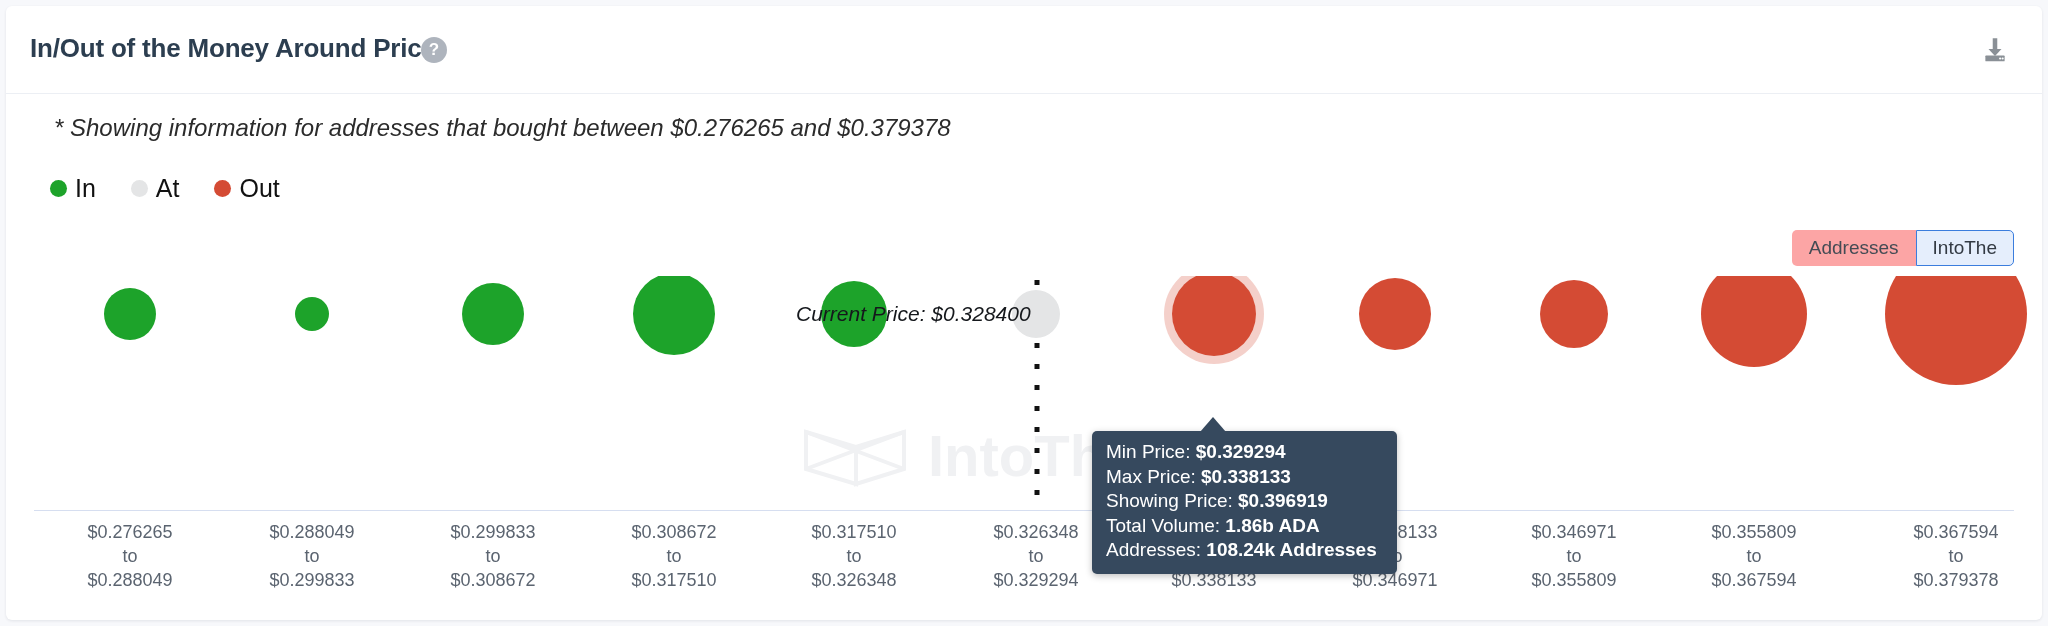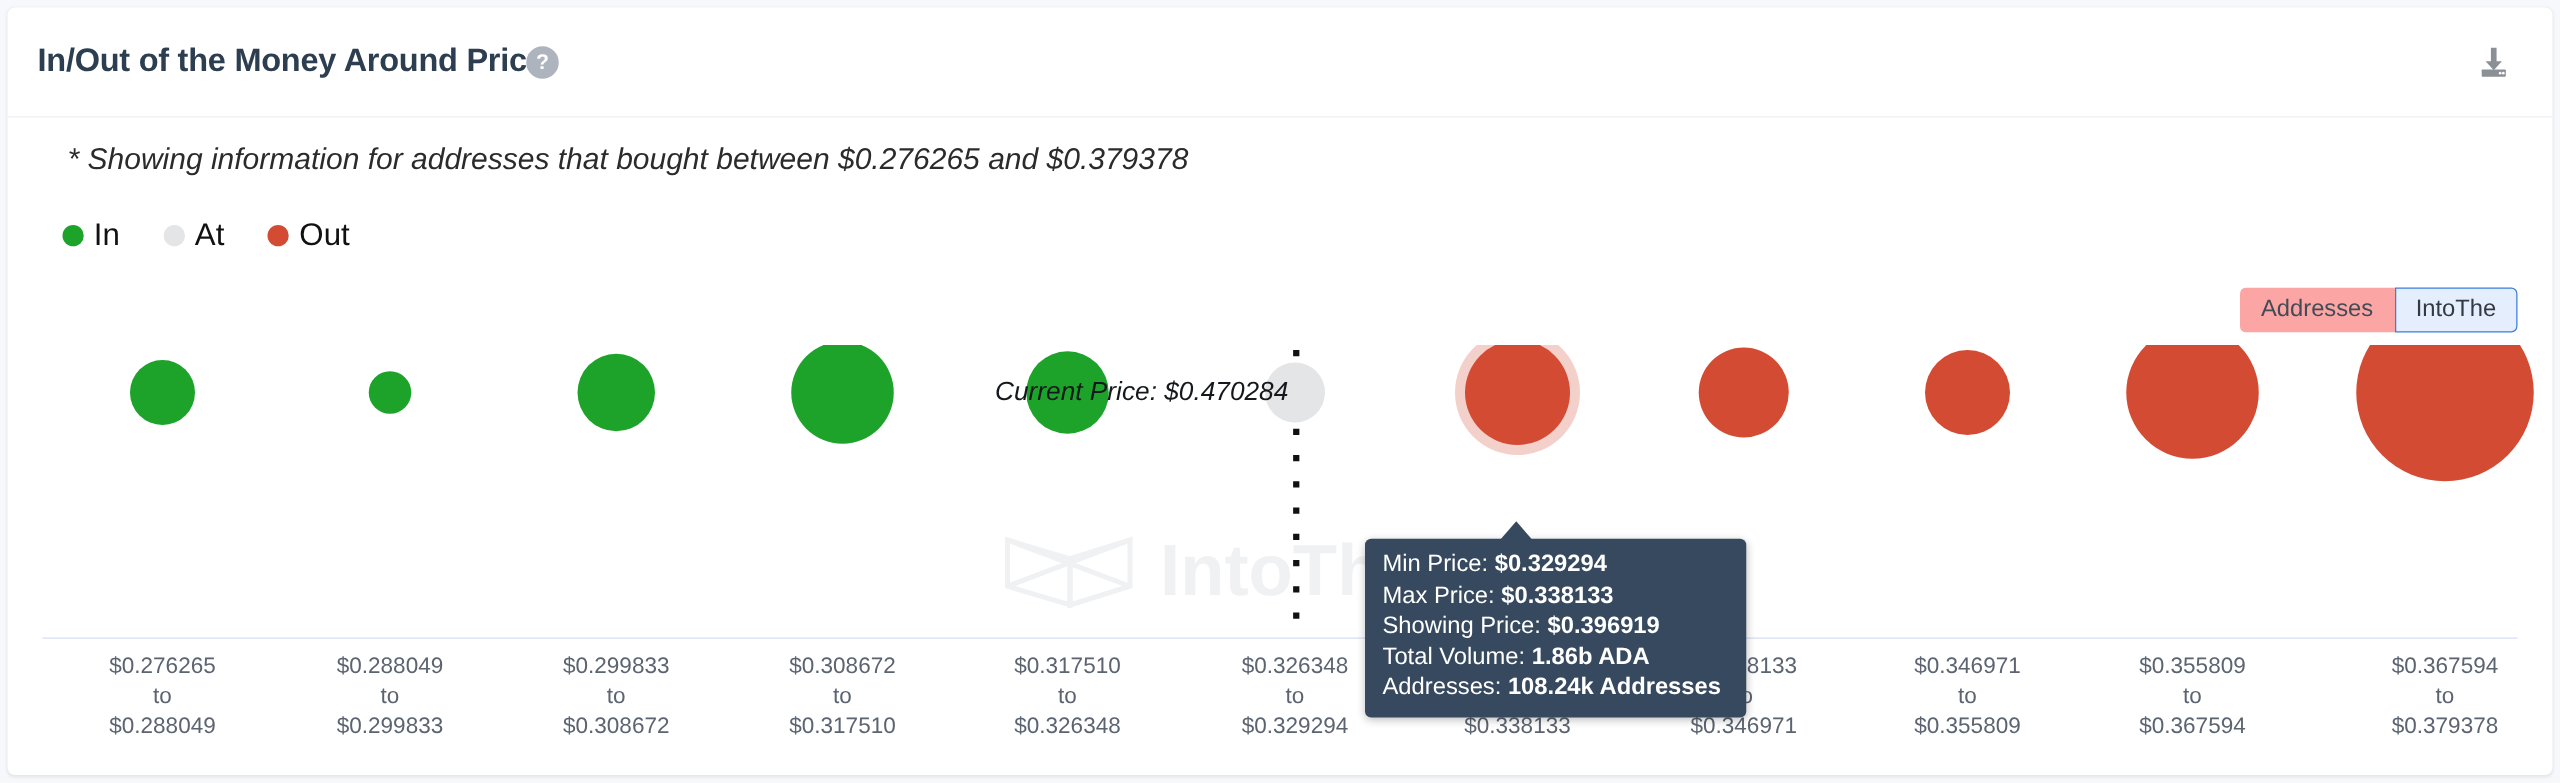--- a/index.html
+++ b/index.html
@@ -294,21 +294,21 @@
           <circle cx="1208" cy="38" r="50" fill="#d44b34" opacity="0.26"></circle>
           <circle cx="1208" cy="38" r="42" fill="#d44b34"></circle>
           <circle cx="1389" cy="38" r="36" fill="#d44b34"></circle>
           <circle cx="1568" cy="38" r="34" fill="#d44b34"></circle>
           <circle cx="1748" cy="38" r="53" fill="#d44b34"></circle>
           <circle cx="1950" cy="38" r="71" fill="#d44b34"></circle>
         </g>
     </svg>
   </div>
 
-  <div id="current-price-label">Current Price: $0.470284</div>
+  <div id="current-price-label">Current Price: $0.328400</div>
 
   <div id="axis-line"></div>
 
   <div id="xlabels">
       <div class="xtick" style="left: 24px;">
         <div>$0.276265</div>
         <div class="mid">to</div>
         <div>$0.288049</div>
       </div>
       <div class="xtick" style="left: 206px;">

